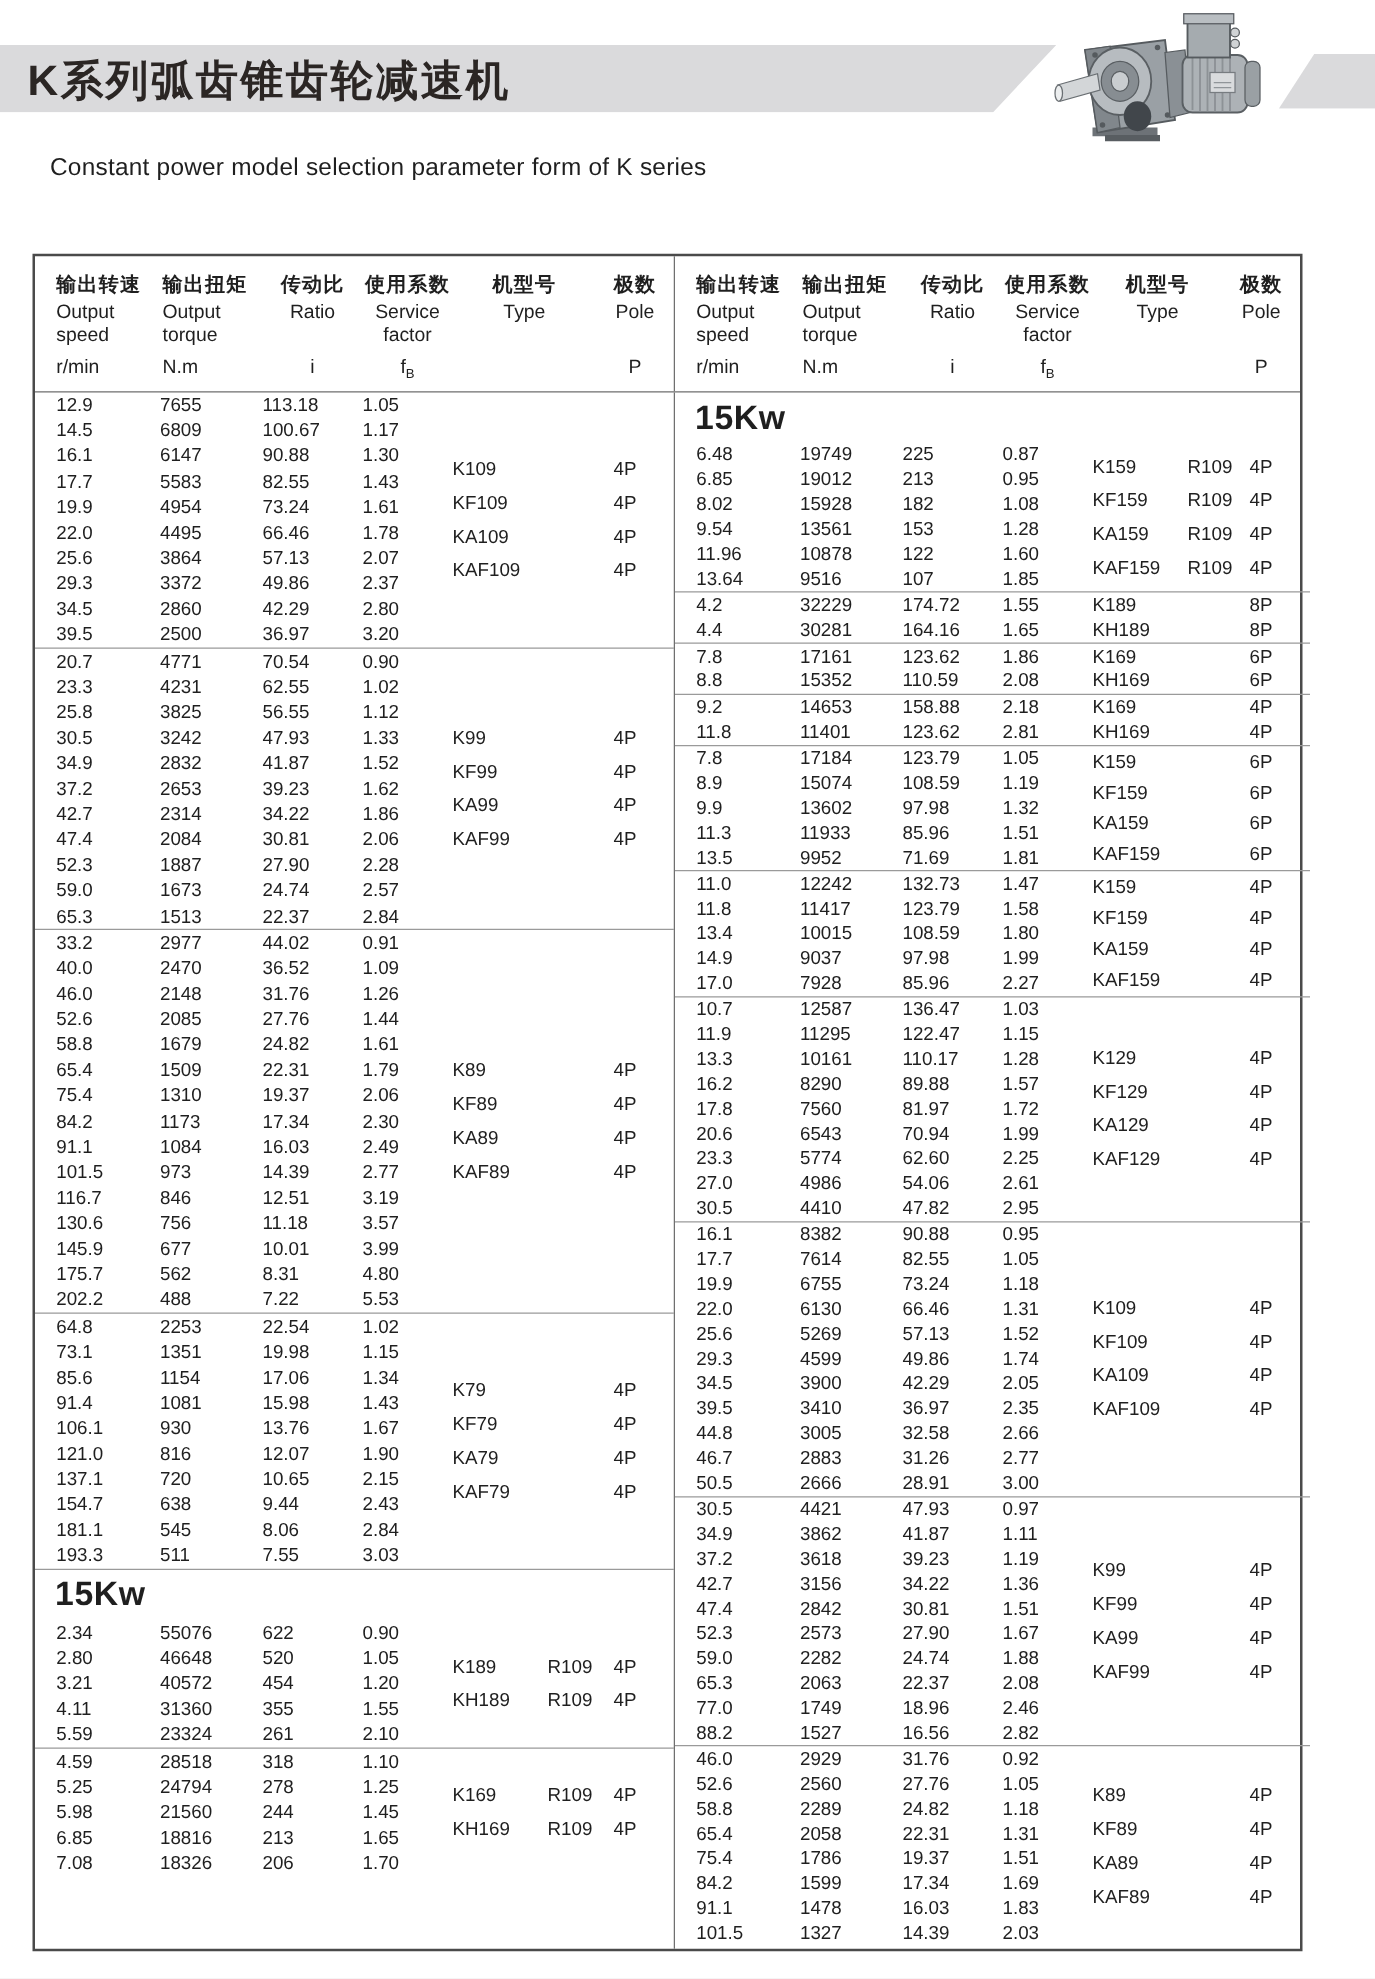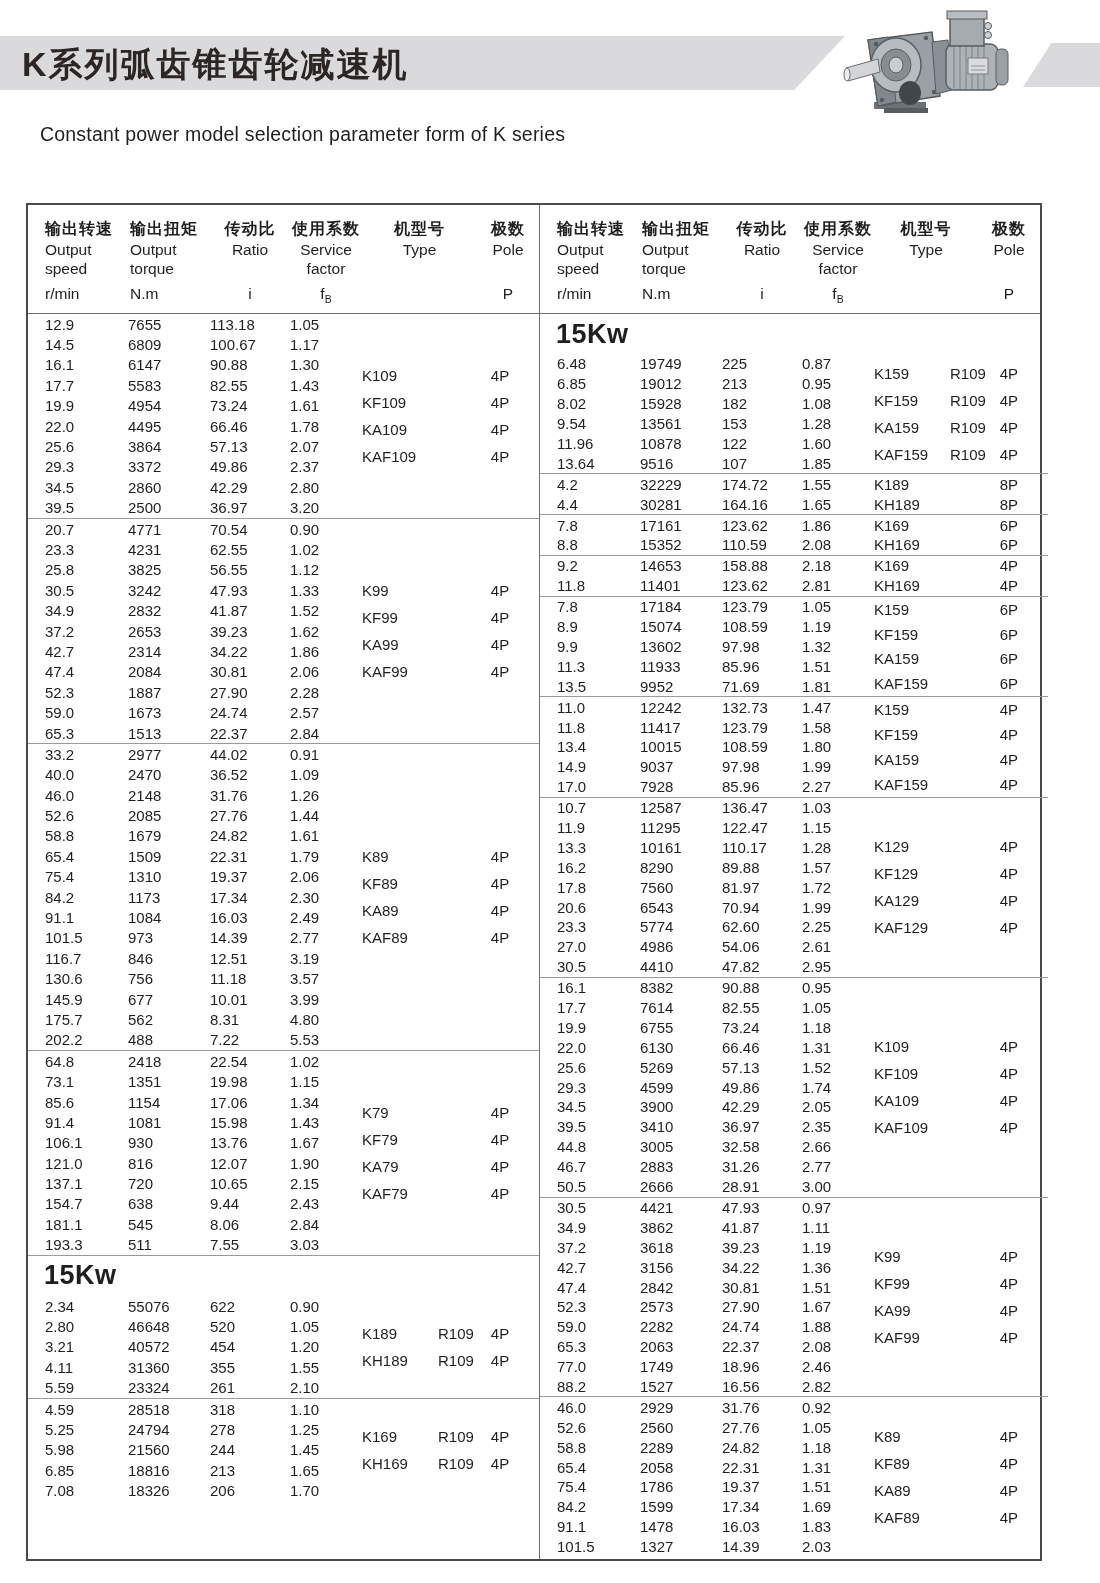--- a/index.html
+++ b/index.html
@@ -407,21 +407,21 @@
               <div class="type-row" style="height: 27px;">
                 <span class="model">KAF89</span>
                 <span class="variant"></span>
                 <span class="pole">4P</span>
               </div>
             </div>
           </div>
           <div class="block">
             <div class="nums">
               <div class="num c0">64.8</div>
-              <div class="num c1">2418</div>
+              <div class="num c1">2253</div>
               <div class="num c2">22.54</div>
               <div class="num c3">1.02</div>
               <div class="num c0">73.1</div>
               <div class="num c1">1351</div>
               <div class="num c2">19.98</div>
               <div class="num c3">1.15</div>
               <div class="num c0">85.6</div>
               <div class="num c1">1154</div>
               <div class="num c2">17.06</div>
               <div class="num c3">1.34</div>

